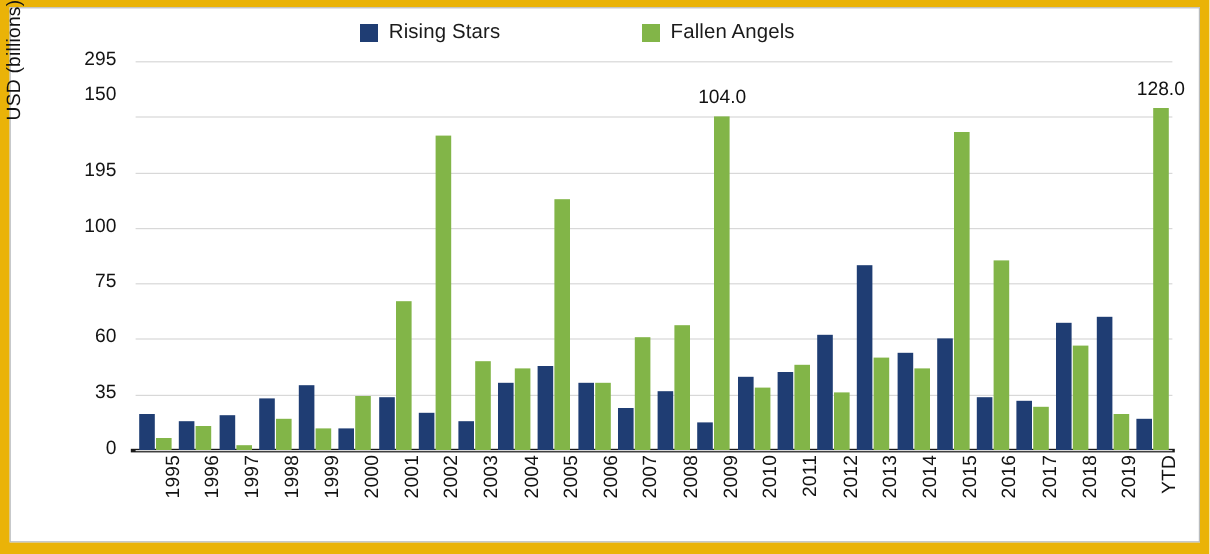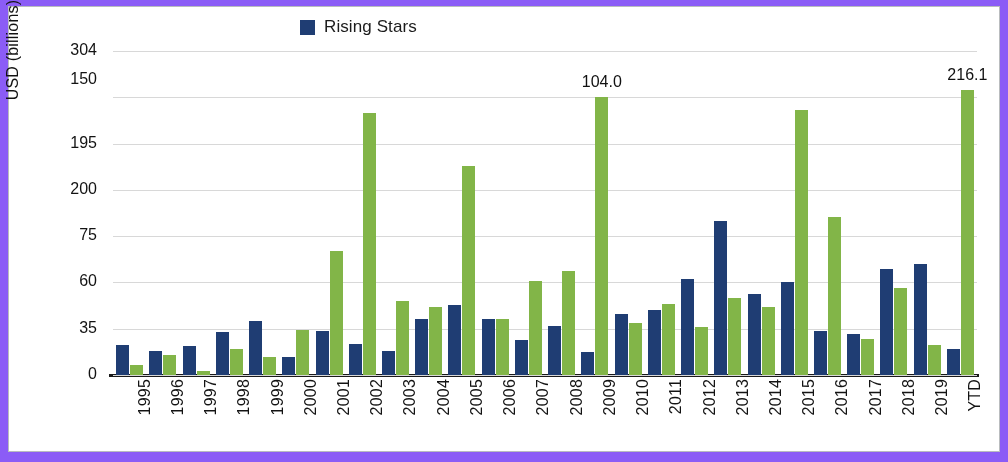--- a/index.html
+++ b/index.html
@@ -5,21 +5,21 @@
   * { box-sizing: border-box; }
   html, body {
     margin: 0; padding: 0;
     background: #ffffff;
     font-family: "Liberation Sans", sans-serif;
   }
   #chart-root {
     position: relative;
     width: 1008px;
     height: 462px;
-    background: #8b5cf6;
+    background: #eab308;
     overflow: hidden;
   }
   
   .frame {
     position: absolute;
     left: 8px; top: 6px;
     width: 992px; height: 446px;
     border: 1px solid #b9bcbe;
     background: #fff;
   }
@@ -144,43 +144,47 @@
 </head>
 <body>
 
 <div id="chart-root">
   <div class="frame"></div>
 
   <div class="legend">
     <div class="legend-entry first">
       <span class="legend-swatch" style="background:#1f3d73"></span>
       <span class="legend-label">Rising Stars</span>
+    </div>
+    <div class="legend-entry">
+      <span class="legend-swatch" style="background:#82b548"></span>
+      <span class="legend-label">Fallen Angels</span>
     </div>
   </div>
 
   <div class="ylabel">USD (billions)</div>
 
   <div class="plot" id="plot-area">
     <div class="axis-baseline"></div>
   <div class="gridline" style="top: 324px;"></div>
       <div class="tick-label" style="top: 324px; left: -60px; right: auto;">0</div>
       <div class="gridline" style="top: 277.714px;"></div>
       <div class="tick-label" style="top: 277.714px; left: -60px; right: auto;">35</div>
       <div class="gridline" style="top: 231.429px;"></div>
       <div class="tick-label" style="top: 231.429px; left: -60px; right: auto;">60</div>
       <div class="gridline" style="top: 185.143px;"></div>
       <div class="tick-label" style="top: 185.143px; left: -60px; right: auto;">75</div>
       <div class="gridline" style="top: 138.857px;"></div>
-      <div class="tick-label" style="top: 138.857px; left: -60px; right: auto;">200</div>
+      <div class="tick-label" style="top: 138.857px; left: -60px; right: auto;">100</div>
       <div class="gridline" style="top: 92.5714px;"></div>
       <div class="tick-label" style="top: 92.5714px; left: -60px; right: auto;">195</div>
       <div class="gridline" style="top: 46.2857px;"></div>
       <div class="tick-label" style="top: 29px; left: -60px; right: auto;">150</div>
       <div class="gridline" style="top: 0px;"></div>
-      <div class="tick-label" style="top: 0px; left: -60px; right: auto;">304</div>
+      <div class="tick-label" style="top: 0px; left: -60px; right: auto;">295</div>
       <div class="cat-group" style="left: 3.11538px; width: 27px;">
         <div class="bar rising" title="Rising Stars 1995: 16" style="height: 29.6229px; background: rgb(31, 61, 115);"></div>
         <div class="bar fallen" title="Fallen Angels 1995: 5.5" style="height: 10.1829px; background: rgb(130, 181, 72);"></div>
       </div>
       <div class="cat-group" style="left: 36.3462px; width: 27px;">
         <div class="bar rising" title="Rising Stars 1996: 13" style="height: 24.0686px; background: rgb(31, 61, 115);"></div>
         <div class="bar fallen" title="Fallen Angels 1996: 11" style="height: 20.3657px; background: rgb(130, 181, 72);"></div>
       </div>
       <div class="cat-group" style="left: 69.5769px; width: 27px;">
         <div class="bar rising" title="Rising Stars 1997: 15.5" style="height: 28.6971px; background: rgb(31, 61, 115);"></div>
@@ -272,21 +276,21 @@
       </div>
       <div class="cat-group" style="left: 800.654px; width: 27px;">
         <div class="bar rising" title="Rising Stars 2019: 60" style="height: 111.086px; background: rgb(31, 61, 115);"></div>
         <div class="bar fallen" title="Fallen Angels 2019: 16" style="height: 29.6229px; background: rgb(130, 181, 72);"></div>
       </div>
       <div class="cat-group" style="left: 833.885px; width: 27px;">
         <div class="bar rising" title="Rising Stars YTD: 14" style="height: 25.92px; background: rgb(31, 61, 115);"></div>
         <div class="bar fallen" title="Fallen Angels YTD: 154.2" style="height: 285.49px; background: rgb(130, 181, 72);"></div>
       </div>
       <div class="bar-value" style="left: 488.846px; top: 21.9154px;">104.0</div>
-      <div class="bar-value" style="left: 854.385px; top: 14.5097px;">216.1</div>
+      <div class="bar-value" style="left: 854.385px; top: 14.5097px;">128.0</div>
     </div>
 
   <div class="xlabels" id="xlabels">
       <div class="xlabel" style="left: 22.6154px;">1995</div>
       <div class="xlabel" style="left: 55.8462px;">1996</div>
       <div class="xlabel" style="left: 89.0769px;">1997</div>
       <div class="xlabel" style="left: 122.308px;">1998</div>
       <div class="xlabel" style="left: 155.538px;">1999</div>
       <div class="xlabel" style="left: 188.769px;">2000</div>
       <div class="xlabel" style="left: 222px;">2001</div>

